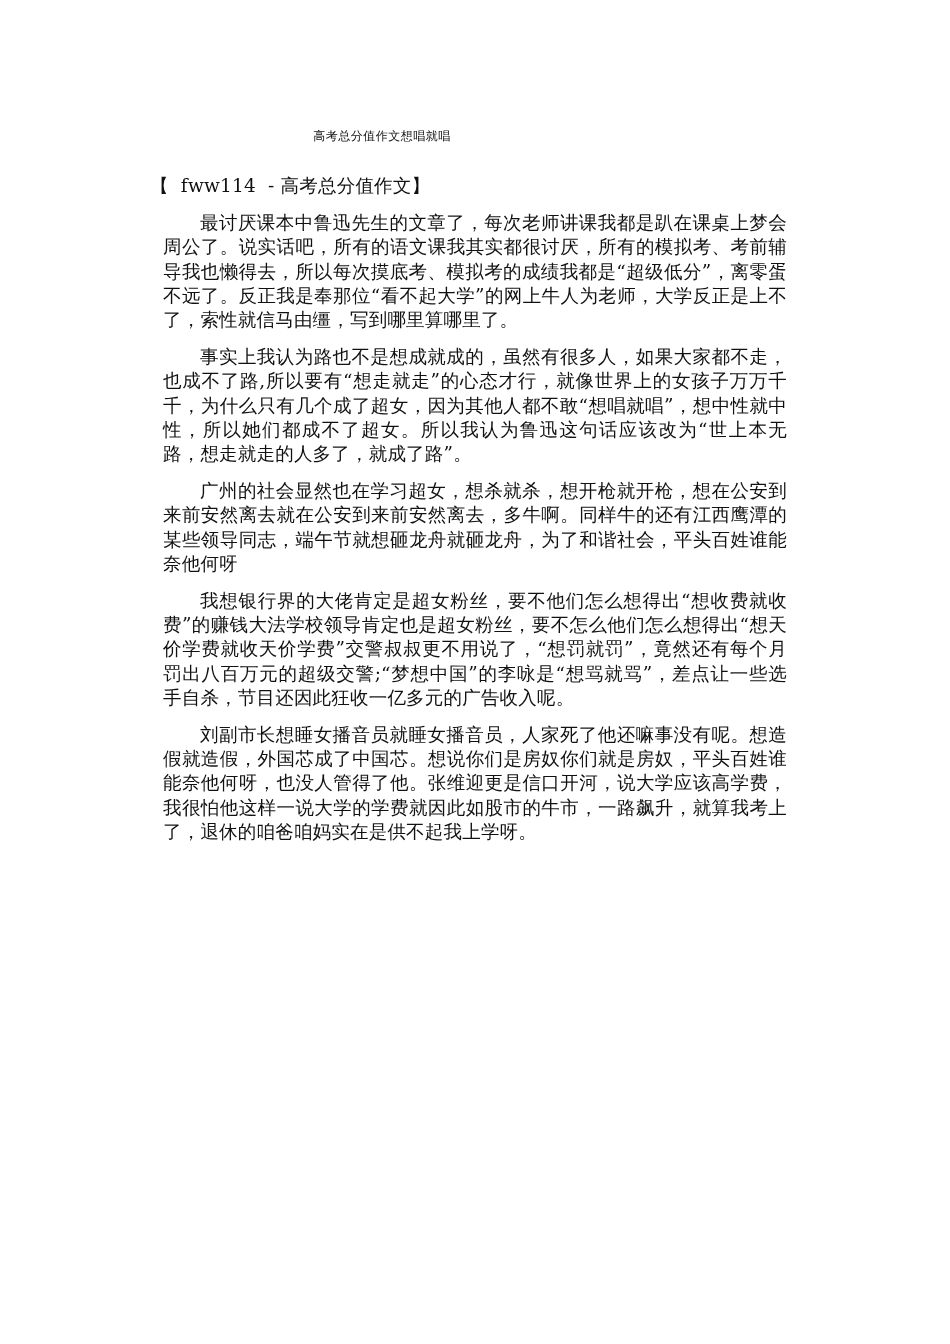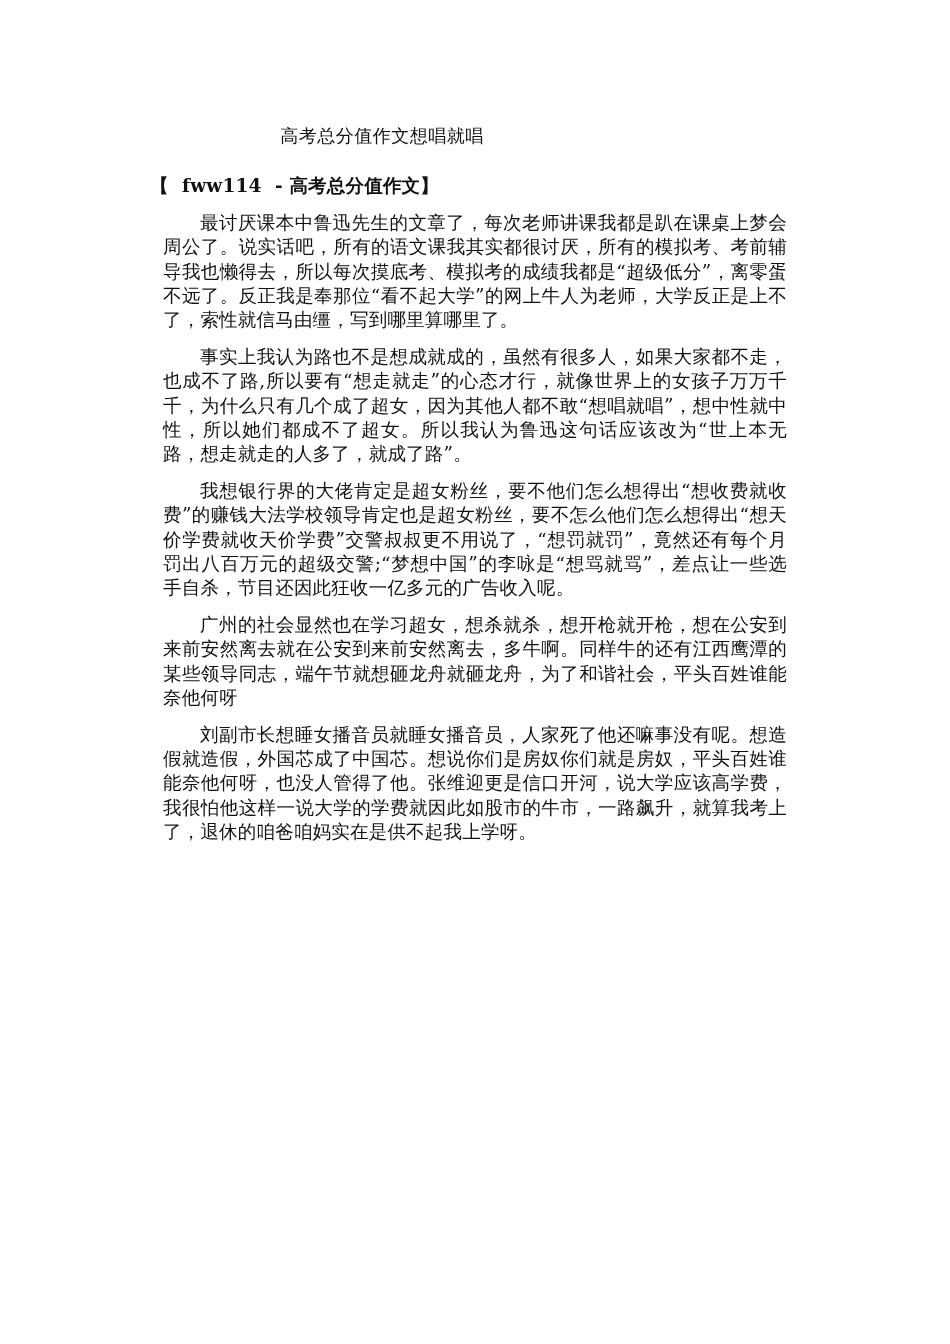--- a/index.html
+++ b/index.html
@@ -1,31 +1,31 @@
 <!DOCTYPE html>
 <html><head>
 <meta charset="utf-8">
 <style>
   html, body { margin: 0; padding: 0; background: #ffffff; }
   body { width: 950px; height: 1344px; position: relative; overflow: hidden;
          font-family: "DejaVu Serif", "Liberation Serif", serif; color: #111; }
   .page { position: absolute; left: 0; top: 0; width: 950px; height: 1344px; background: #fff; }
   .title { position: absolute; top: 124px; left: 0; width: 764px; text-align: center;
-           font-size: 18px; line-height: 24px; letter-spacing: 0.5px; }
+           font-size: 12px; line-height: 24px; letter-spacing: 0.5px; }
   .body { position: absolute; left: 150px; top: 174px; width: 650px;
           font-size: 18.5px; line-height: 24.2px; letter-spacing: 0.2px; }
-  .header-line { white-space: pre; font-weight: bold; }
+  .header-line { white-space: pre; }
   .para { text-indent: 2em; margin: 13px; text-align: justify; }
 </style>
 </head>
 <body>
 
 <div class="page">
   <div class="title">高考总分值作文想唱就唱</div>
   <div class="body">
     <div class="header-line">【  fww114  - 高考总分值作文】</div>
     <p class="para">最讨厌课本中鲁迅先生的文章了，每次老师讲课我都是趴在课桌上梦会周公了。说实话吧，所有的语文课我其实都很讨厌，所有的模拟考、考前辅导我也懒得去，所以每次摸底考、模拟考的成绩我都是“超级低分”，离零蛋不远了。反正我是奉那位“看不起大学”的网上牛人为老师，大学反正是上不了，索性就信马由缰，写到哪里算哪里了。</p>
     <p class="para">事实上我认为路也不是想成就成的，虽然有很多人，如果大家都不走，也成不了路,所以要有“想走就走”的心态才行，就像世界上的女孩子万万千千，为什么只有几个成了超女，因为其他人都不敢“想唱就唱”，想中性就中性，所以她们都成不了超女。所以我认为鲁迅这句话应该改为“世上本无路，想走就走的人多了，就成了路”。</p>
+    <p class="para">广州的社会显然也在学习超女，想杀就杀，想开枪就开枪，想在公安到来前安然离去就在公安到来前安然离去，多牛啊。同样牛的还有江西鹰潭的某些领导同志，端午节就想砸龙舟就砸龙舟，为了和谐社会，平头百姓谁能奈他何呀</p>
     <p class="para">我想银行界的大佬肯定是超女粉丝，要不他们怎么想得出“想收费就收费”的赚钱大法学校领导肯定也是超女粉丝，要不怎么他们怎么想得出“想天价学费就收天价学费”交警叔叔更不用说了，“想罚就罚”，竟然还有每个月罚出八百万元的超级交警;“梦想中国”的李咏是“想骂就骂”，差点让一些选手自杀，节目还因此狂收一亿多元的广告收入呢。</p>
-    <p class="para">广州的社会显然也在学习超女，想杀就杀，想开枪就开枪，想在公安到来前安然离去就在公安到来前安然离去，多牛啊。同样牛的还有江西鹰潭的某些领导同志，端午节就想砸龙舟就砸龙舟，为了和谐社会，平头百姓谁能奈他何呀</p>
     <p class="para">刘副市长想睡女播音员就睡女播音员，人家死了他还嘛事没有呢。想造假就造假，外国芯成了中国芯。想说你们是房奴你们就是房奴，平头百姓谁能奈他何呀，也没人管得了他。张维迎更是信口开河，说大学应该高学费，我很怕他这样一说大学的学费就因此如股市的牛市，一路飙升，就算我考上了，退休的咱爸咱妈实在是供不起我上学呀。</p>
   </div>
 </div>
 
 </body></html>

